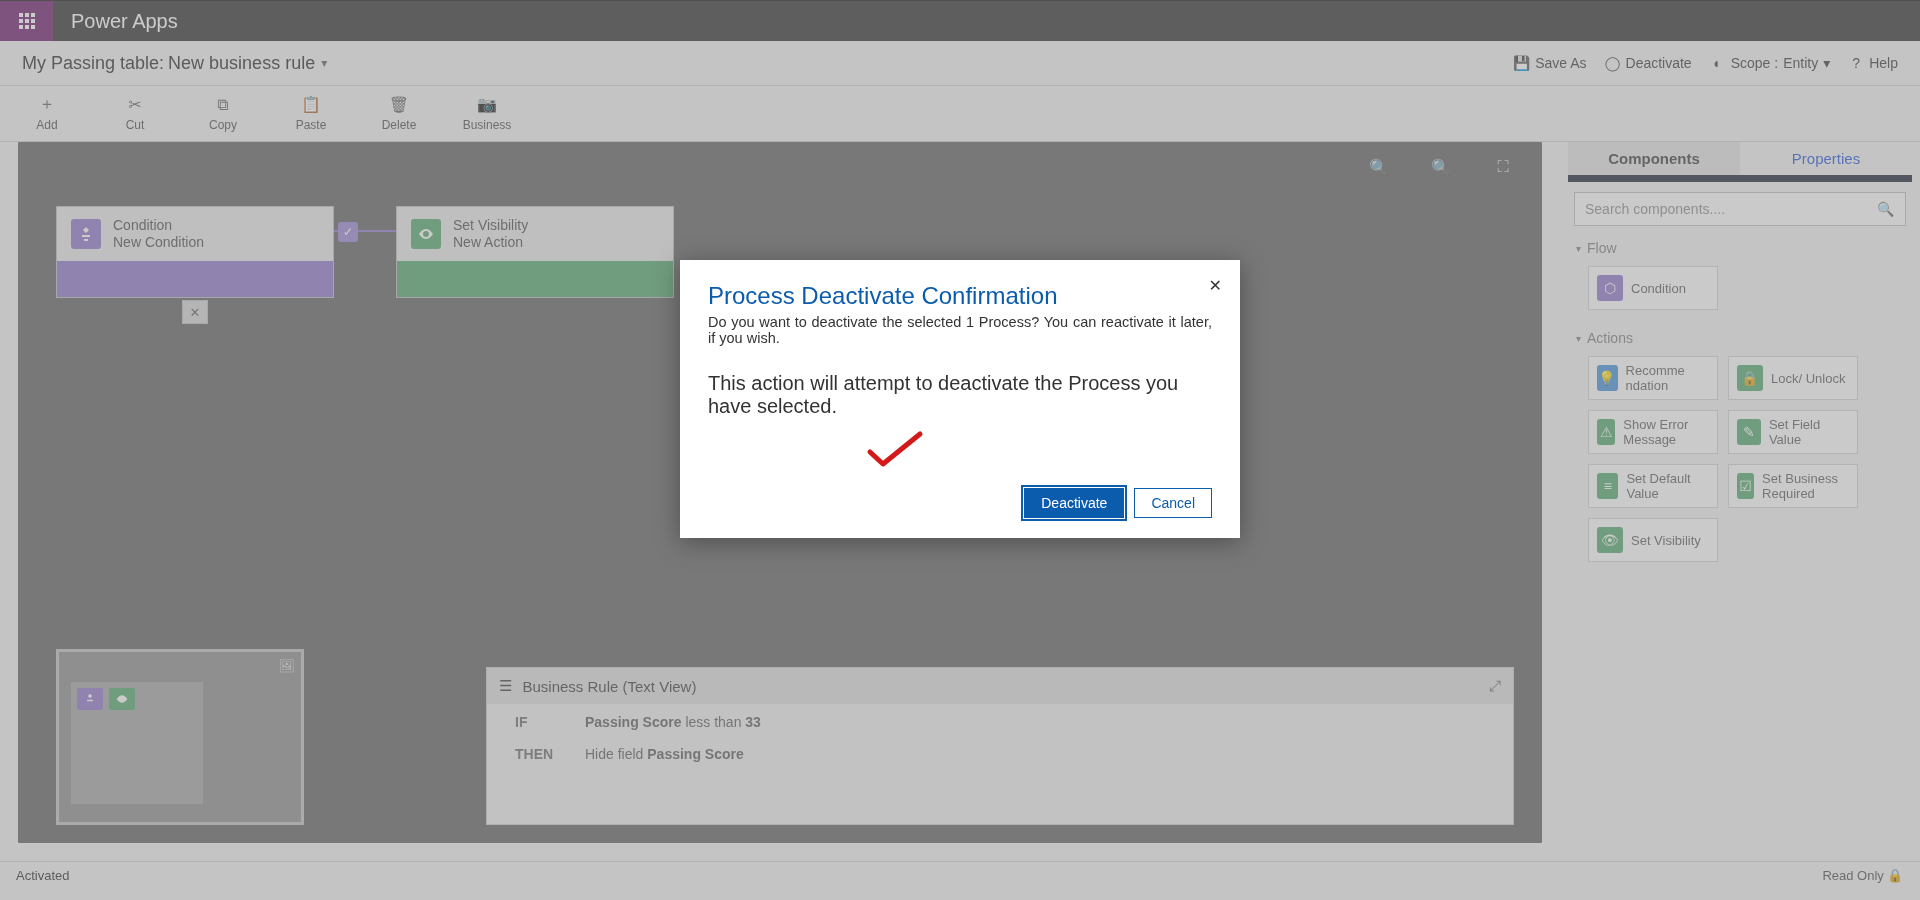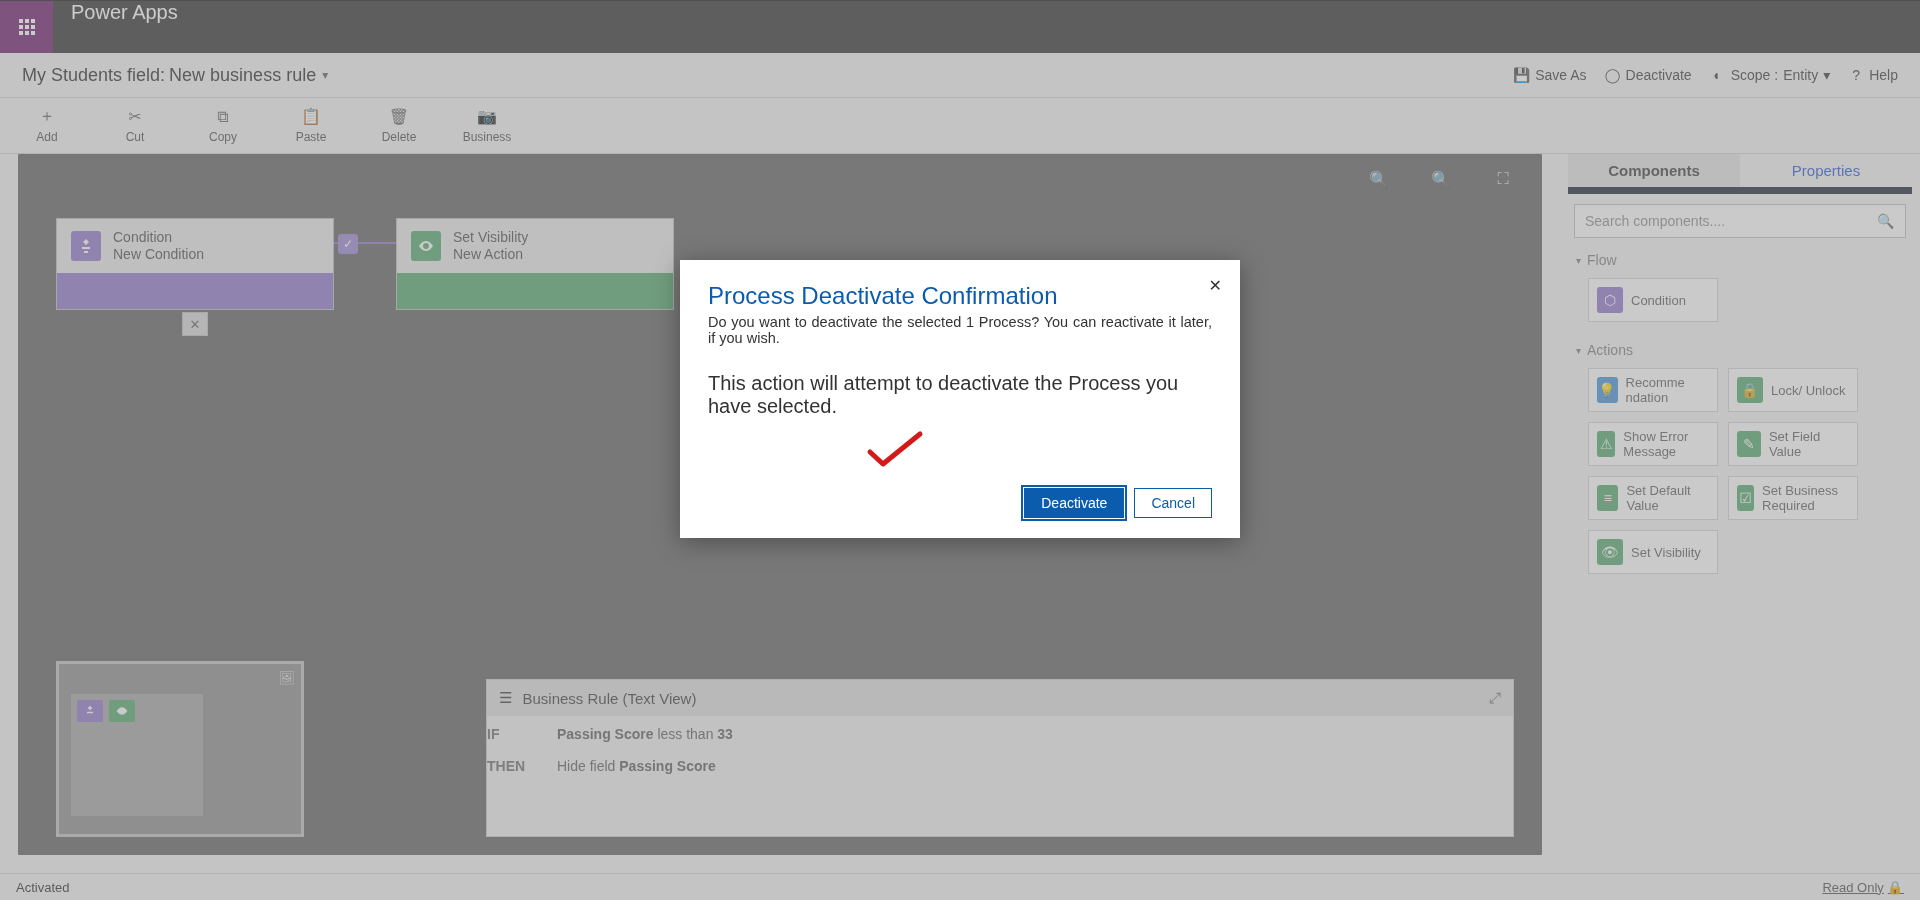--- a/index.html
+++ b/index.html
@@ -1,19 +1,19 @@
 <!DOCTYPE html>
 <html><head>
 <meta charset="utf-8">
 <style>
 * { box-sizing: border-box; margin: 0; padding: 0; font-family: "Segoe UI", Arial, sans-serif; }
 body { background: #f3f3f3; height: 900px; width: 1920px; overflow: hidden; position: relative; }
 
 
-.titlebar { height: 53px; background: #3a3a3a; border-top: 1px solid #222; display: flex; }
+.titlebar { height: 41px; background: #3a3a3a; border-top: 1px solid #222; display: flex; align-items: center; }
 .waffle-wrap { width: 53px; height: 100%; background: #742774; display: flex; align-items: center; justify-content: center; }
 .waffle-icon { display: grid; grid-template-columns: repeat(3,4px); grid-template-rows: repeat(3,4px); gap: 2px; }
 .waffle-icon span { background: #fff; width: 4px; height: 4px; }
 .app-title { color: #fff; font-size: 20px; font-weight: 300; margin-left: 18px; }
 
 
 .subbar { height: 45px; background: #f3f3f3; border-bottom: 1px solid #d0d0d0; display: flex; align-items: center; padding: 0 22px; justify-content: space-between; }
 .subbar-left { display: flex; align-items: center; font-size: 18px; color: #333; }
 .subbar-left .chev { margin-left: 6px; font-size: 12px; color: #666; }
 .subbar-right { display: flex; align-items: center; gap: 18px; font-size: 14px; color: #444; }
@@ -57,41 +57,41 @@
 .minimap-inner { position: absolute; top: 30px; left: 12px; width: 132px; height: 122px; background: #a0a0a0; }
 .minimap-nodes { position: absolute; top: 6px; left: 6px; display: flex; gap: 6px; }
 .mm-node { width: 26px; height: 22px; border-radius: 2px; display:flex;align-items:center;justify-content:center;}
 .mm-node.purple { background: #8a70c9; }
 .mm-node.green { background: #4aa564; }
 
 
 .textview { position: absolute; bottom: 18px; left: 468px; right: 28px; height: 158px; background: #eee; border: 1px solid #c8c8c8; }
 .textview-head { height: 36px; background: #ddd; display: flex; align-items: center; padding: 0 12px; gap: 10px; font-size: 15px; color: #333; justify-content: space-between;}
 .textview-head .left { display:flex; align-items:center; gap:10px;}
-.textview-body { padding: 10px 0; display: grid; grid-template-columns: 70px 1fr; row-gap: 16px; font-size: 14px; color: #555; }
+.textview-body { padding: 10px 28px; display: grid; grid-template-columns: 70px 1fr; row-gap: 16px; font-size: 14px; color: #555; }
 .textview-body .kw { font-weight: 600; color: #666; }
 
 
 .sidebar { width: 360px; padding: 0 8px; }
 .tabs { display: flex; height: 40px; border-bottom: 7px solid #0f172a; }
 .tab { flex:1; display:flex; align-items:center; justify-content:center; font-size:15px; color:#1d4ed8; cursor:pointer; }
 .tab.active { background: #e3e3e3; font-weight:600; color:#333; }
 .search-row { padding: 10px 6px; }
 .search-box { width: 100%; height: 34px; border: 1px solid #bbb; background:#fff; display:flex; align-items:center; padding:0 10px; justify-content:space-between; color:#888; font-size:14px;}
 .side-group-title { display:flex; align-items:center; gap:6px; font-size:14px; color:#777; padding: 4px 8px; }
 .side-group-title .caret { font-size:10px; }
 .comp-grid { padding: 6px 8px 16px 20px; display:flex; flex-wrap:wrap; gap: 10px; }
 .comp { width: 130px; height: 44px; border:1px solid #d0d0d0; background:#fff; display:flex; align-items:center; padding:0 8px; gap:8px; font-size:13px; color:#555; cursor:grab;}
 .comp .cico { width:26px; height:26px; border-radius:3px; display:flex; align-items:center; justify-content:center; color:#fff; font-size:14px;}
 .comp.wide { width: 130px;}
 .cico.purple{background:#8a70c9;} .cico.blue{background:#3a8dd8;} .cico.green{background:#4aa564;}
 
 
 .statusbar { height: 27px; background: #f3f3f3; border-top: 1px solid #d0d0d0; display:flex; align-items:center; justify-content:space-between; padding:0 16px; font-size:13px; color:#333;}
-.statusbar .ro { display:flex; align-items:flex-start; gap:4px; color:#555;text-decoration:underline;}
+.statusbar .ro { display:flex; align-items:flex-start; gap:4px; color:#555;}
 
 
 .overlay { position: absolute; inset: 0; background: rgba(140,140,140,0.45); display:flex; align-items:flex-start; justify-content:center; z-index: 100; }
 .modal { margin-top: 260px; width: 560px; background: #fff; box-shadow: 0 4px 24px rgba(0,0,0,.35); padding: 22px 28px 20px 28px; position:relative;}
 .modal h2 { color: #0b5cad; font-weight: 400; font-size: 24px; margin-bottom: 4px; }
 .modal .msg { font-size: 14.5px; color: #333; text-align: justify; }
 .modal .msg2 { margin-top: 26px; font-size: 20px; color: #333; }
 .modal .close-x { position:absolute; top:16px; right:18px; font-size:16px; cursor:pointer; color:#333;}
 .modal-actions { display:flex; justify-content:flex-end; gap:10px; margin-top: 70px; }
 .btn { height: 30px; padding: 0 16px; font-size: 14px; border: 1px solid #0b5cad; background:#fff; color:#0b5cad; cursor:pointer; }
@@ -118,21 +118,21 @@
         <span></span>
         <span></span>
         <span></span>
     </div>
   </div>
   <div class="app-title">Power Apps</div>
 </div>
 
 <div class="subbar">
   <div class="subbar-left">
-    <span>My Students field:</span>
+    <span>My Passing table:</span>
     <span style="width:4px"></span>
     <span>New business rule</span>
     <span class="chev">▾</span>
   </div>
   <div class="subbar-right">
     <div class="cmd">
       <span class="mini-icon">💾</span>
       <span>Save As</span>
     </div>
     <div class="cmd">

